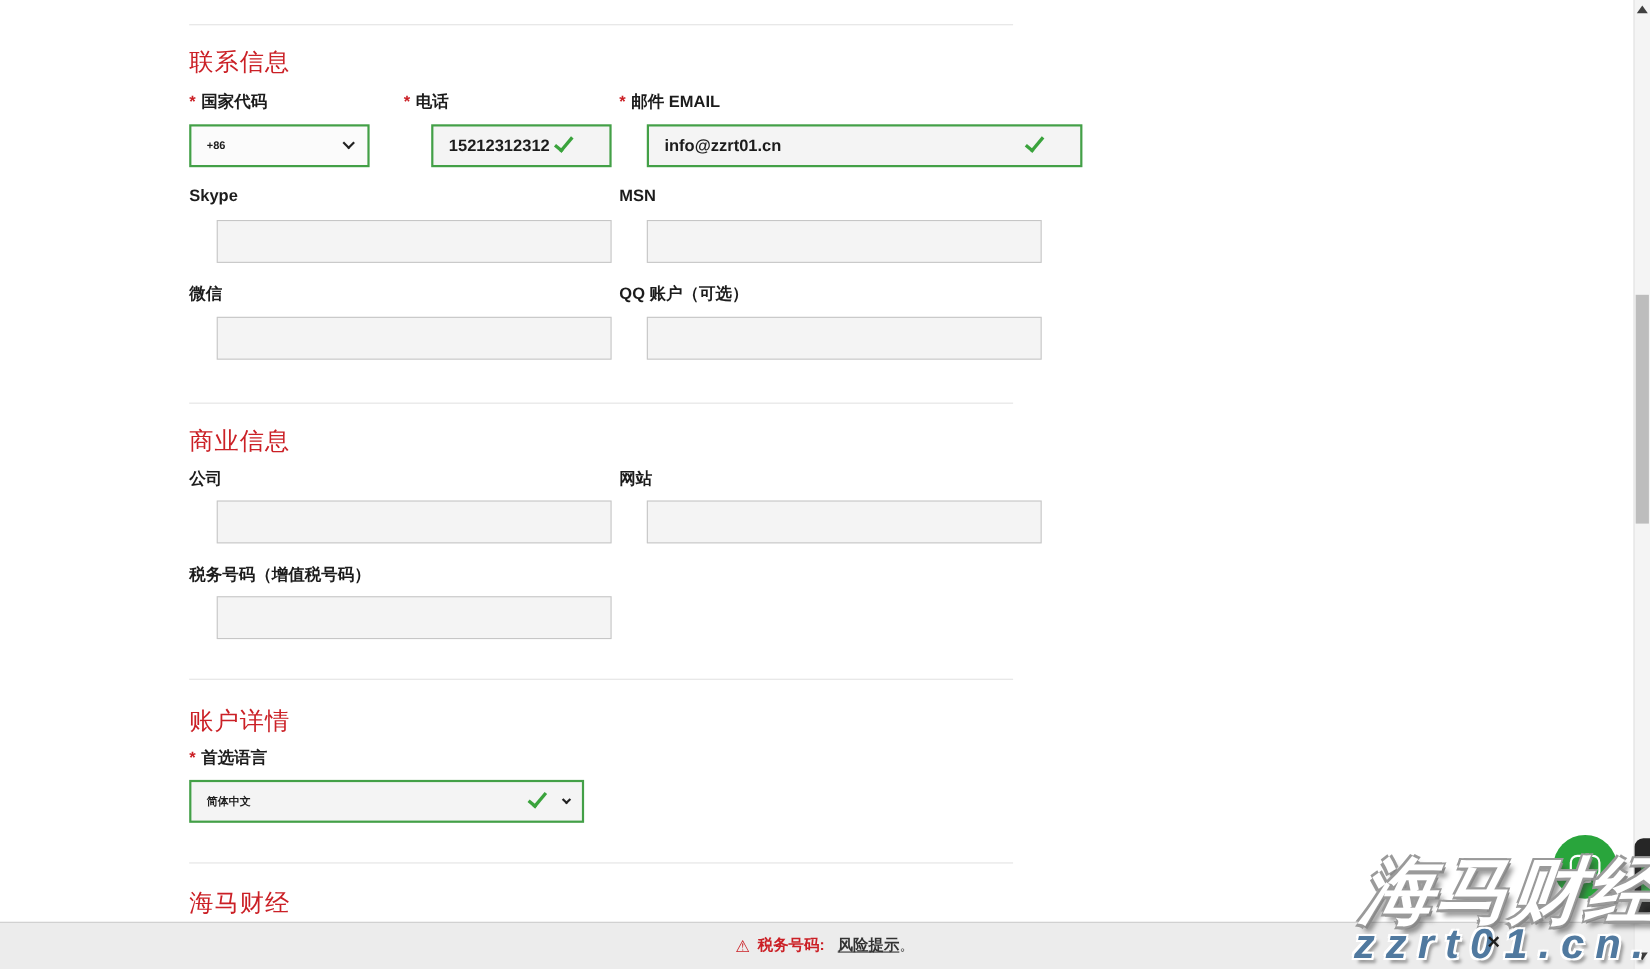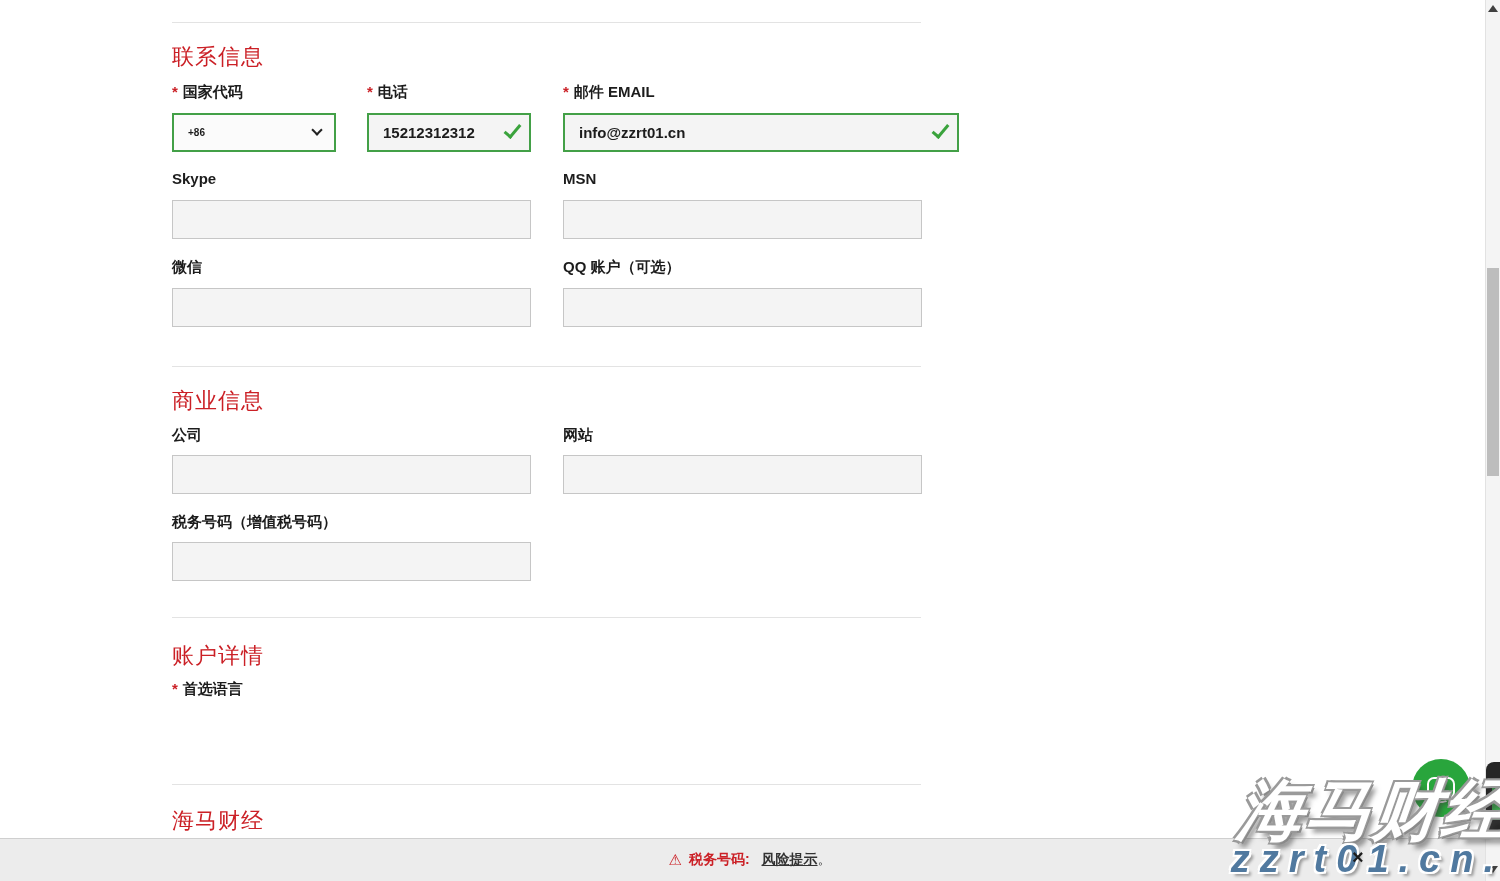--- a/index.html
+++ b/index.html
@@ -11,21 +11,21 @@
   }
   .divider { position:absolute; left:172px; width:749px; height:1px; background:#e3e3e3; }
   .section-title { position:absolute; font-size:22px; font-weight:500; color:#cb2026; letter-spacing:1px; }
   .label { position:absolute; font-size:15px; font-weight:700; color:#1c1c1c; white-space:nowrap; }
   .req { color:#cb2026; margin-right:5px; font-weight:700; }
   .field { position:absolute; height:39px; }
   .text-input {
     position:absolute; inset:0; width:100%; height:100%;
     background:#f4f4f4; border:1px solid #c6c6c6;
     font-family:inherit; font-size:15px; font-weight:700; color:#1c1c1c;
-    padding:0 14px; outline:none;
+    padding:0 14px; outline:none;margin-left:25px;
   }
   .text-input.valid { border:2px solid #43a047; }
   .select-box {
     position:absolute; inset:0; display:flex; align-items:center;
     background:#fbfbfb; border:2px solid #43a047;
     font-size:10px; font-weight:700; color:#1c1c1c; padding:0 14px; cursor:pointer;
   }
   .select-box.gray { background:#f4f4f4; }
   .check-icon {
     position:absolute; right:14px; top:50%; width:9px; height:17px; margin-top:-12px;
@@ -168,20 +168,27 @@
   <div class="field" style="top:542px;left:172px;width:359px">
     <input class="text-input" type="text" value="" style="">
   </div>
 
   <div class="divider" style="top:617px"></div>
   <div class="section-title" style="top:641px;left:172px">账户详情</div>
 
   <div class="label" style="top:680px;left:172px">
     <span class="req">*</span><span>首选语言</span>
   </div>
+  <div class="field" style="top:709px;left:172px;width:359px">
+    <div class="select-box gray">
+      <span>简体中文</span>
+      <span class="check-icon inset"></span>
+      <span class="chevron-icon small"></span>
+    </div>
+  </div>
 
   <div class="divider" style="top:784px"></div>
   <div class="section-title" style="top:806px;left:172px">海马财经</div>
 
   <div class="footer">
     <span class="warn-icon">⚠</span>
     <span class="warn-label">税务号码:</span>
       <a class="risk-link">风险提示</a>
       <span>。</span>
   </div>

